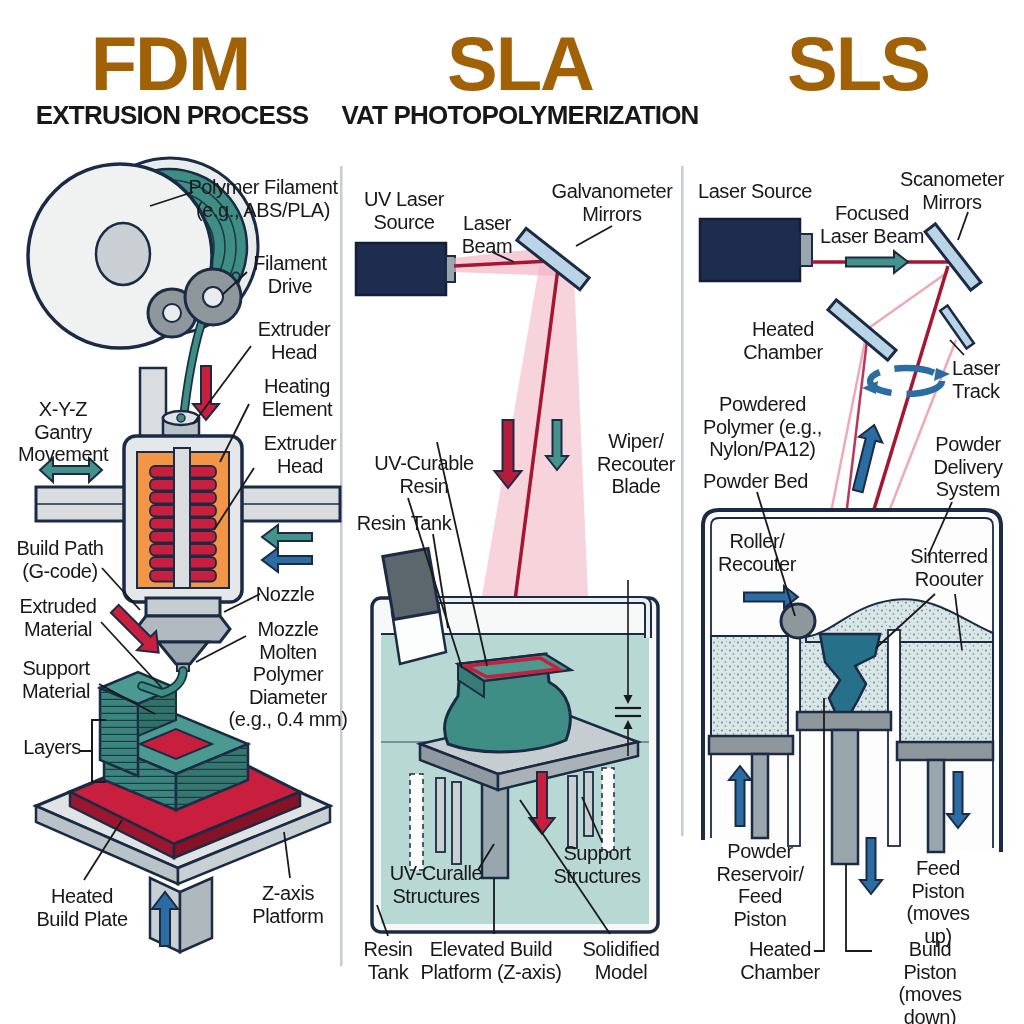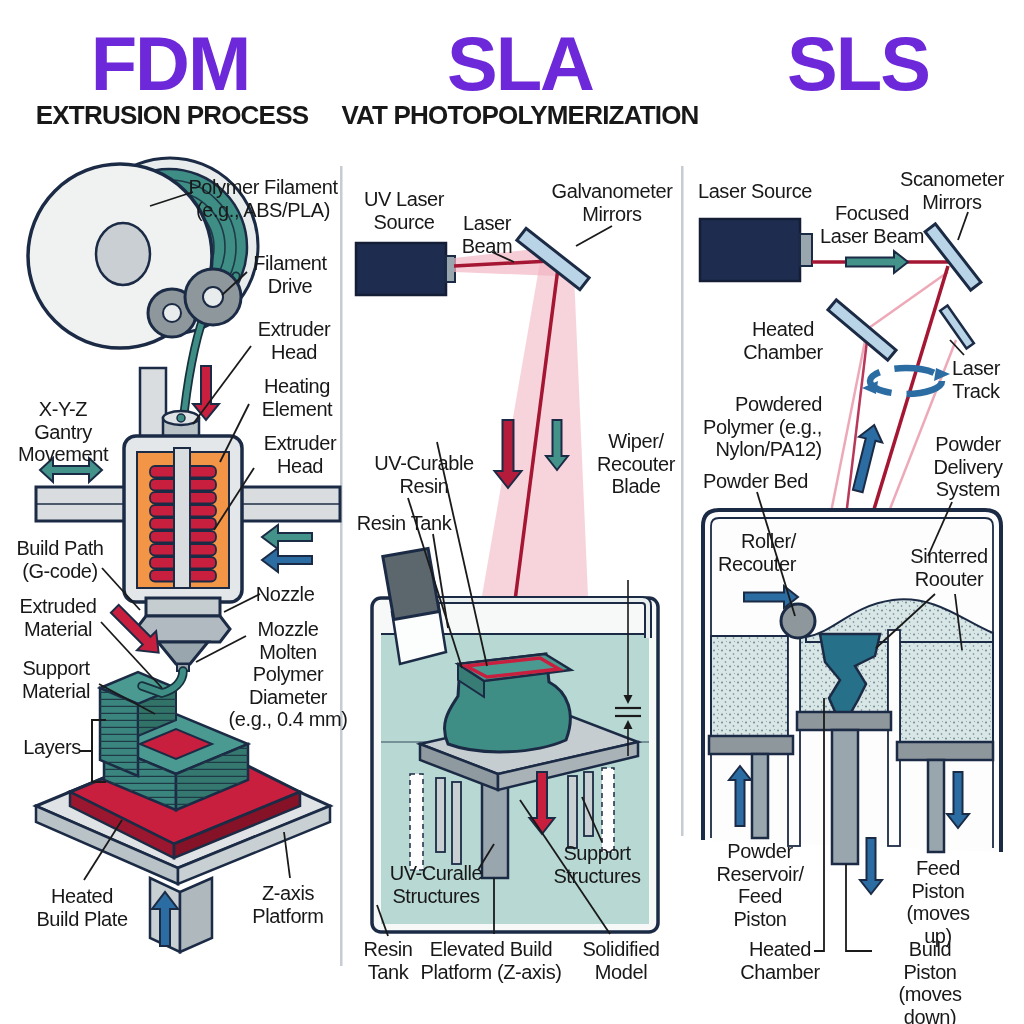--- a/index.html
+++ b/index.html
@@ -1,25 +1,25 @@
 <!DOCTYPE html>
 <html><head>
 <meta charset="utf-8">
 <style>
   html,body{margin:0;padding:0;background:#ffffff;}
   #stage{position:relative;width:1024px;height:1024px;background:#ffffff;overflow:hidden;
          font-family:"Liberation Sans",sans-serif;}
   #art{position:absolute;left:0;top:0;}
   .hdr{position:absolute;transform:translateX(-50%);font-size:76px;font-weight:bold;
-       color:#6d28d9;letter-spacing:-2px;line-height:1;white-space:nowrap;}
+       color:#a16207;letter-spacing:-2px;line-height:1;white-space:nowrap;}
   .sub{position:absolute;transform:translateX(-50%);font-size:26px;font-weight:bold;
        color:#181818;letter-spacing:-0.8px;line-height:1;white-space:nowrap;}
   .lbl{position:absolute;transform:translateX(-50%);text-align:center;white-space:pre-line;
        font-size:20px;line-height:1.13;color:#181818;letter-spacing:-0.4px;}
-  .lbl.left{transform:none;text-align:right;}
+  .lbl.left{transform:none;text-align:center;}
 </style>
 </head>
 <body>
 
 <div id="stage">
 
 <svg id="art" width="1024" height="1024" viewBox="0 0 1024 1024">
   <defs>
     <pattern id="powder" patternUnits="userSpaceOnUse" width="8" height="8">
       <rect width="8" height="8" fill="#d8e6e6"></rect>

